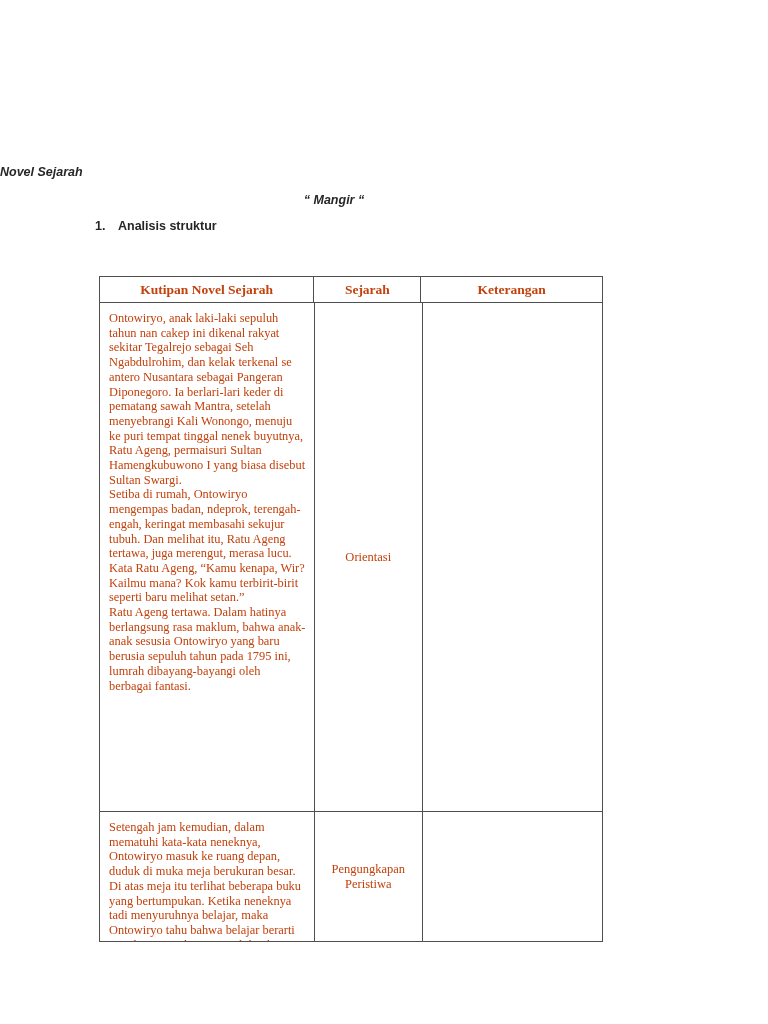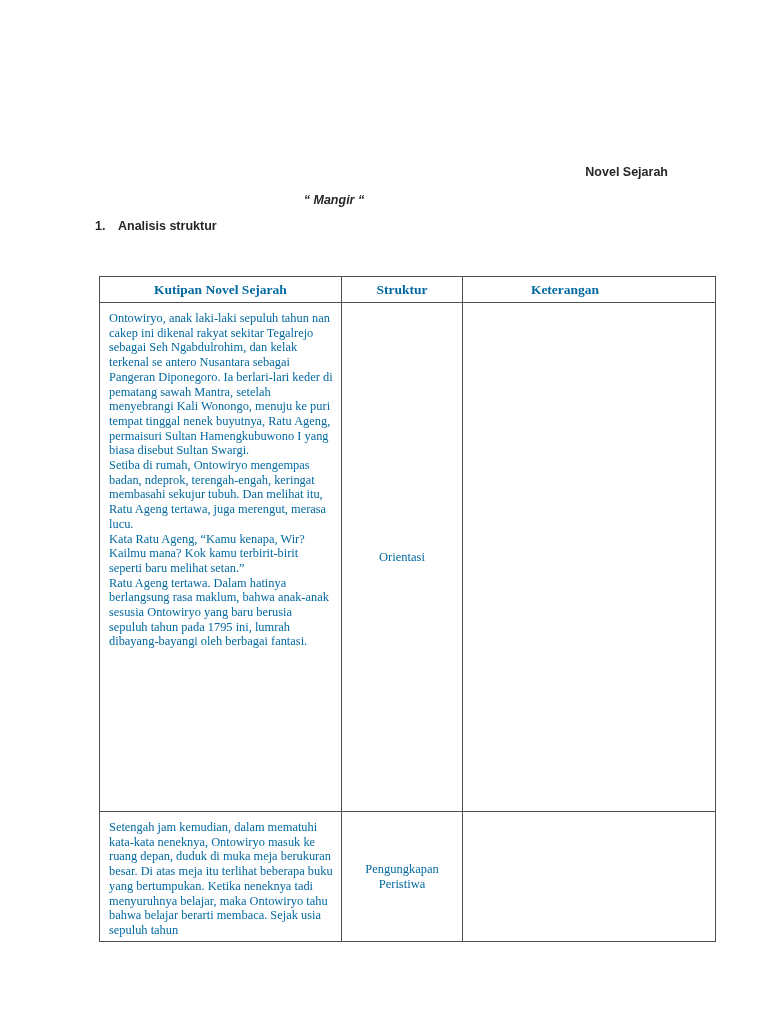--- a/index.html
+++ b/index.html
@@ -22,41 +22,41 @@
     position:absolute;left:188px;top:87px;
     font-size:12px;line-height:17px;font-weight:bold;
   }
   .id-row{display:flex;}
   .id-label{width:200px;}
   .id-value{white-space:nowrap;}
 
   
   .doc-title{
     position:absolute;left:0;right:100px;top:165px;
-    text-align:right;font-size:12.5px;font-weight:bold;
+    text-align:left;font-size:12.5px;font-weight:bold;font-style:italic;
   }
   .doc-subtitle{
     position:absolute;left:0;right:100px;top:193px;
     text-align:center;font-size:12.5px;font-weight:bold;font-style:italic;
   }
 
   
   .section-heading{
     position:absolute;left:95px;top:219px;
     font-size:12.5px;font-weight:bold;display:flex;
   }
   .section-number{width:23px;}
 
   
   .doc-table{
-    position:absolute;left:99px;top:276px;width:617px;
+    position:absolute;left:99px;top:276px;width:504px;
     border:1px solid var(--border);
     box-sizing:border-box;
     font-family:"Liberation Serif","DejaVu Serif",serif;
-    color:#0369a1;
+    color:#c2410c;
   }
   .t-row{display:flex;box-sizing:border-box;}
   .t-cell{box-sizing:border-box;border-right:1px solid var(--border);overflow:hidden;}
   .t-cell:last-child{border-right:none;}
   .col-1{width:242px;}
   .col-2{width:121px;}
   .col-3{width:204px;}
 
   .t-head{height:26px;border-bottom:1px solid var(--border);}
   .t-head .t-cell{
@@ -89,21 +89,21 @@
 
   <div class="section-heading">
     <span class="section-number">1.</span>
     <span>Analisis struktur</span>
   </div>
 
   <div class="doc-table">
 
     <div class="t-row t-head">
       <div class="t-cell col-1">Kutipan Novel Sejarah</div>
-      <div class="t-cell col-2">Struktur</div>
+      <div class="t-cell col-2">Sejarah</div>
       <div class="t-cell col-3">Keterangan</div>
     </div>
 
     <div class="t-row t-body-1">
       <div class="t-cell col-1 kutipan-cell">
           <p><span>Ontowiryo, anak laki-laki sepuluh tahun nan </span><span class="it">cakep</span><span> ini dikenal rakyat sekitar Tegalrejo sebagai Seh Ngabdulrohim, dan kelak terkenal se antero Nusantara sebagai Pangeran Diponegoro. Ia berlari-lari keder di pematang sawah Mantra, setelah menyebrangi Kali Wonongo, menuju ke puri tempat tinggal nenek buyutnya, Ratu Ageng, permaisuri Sultan Hamengkubuwono I yang biasa disebut Sultan Swargi.</span></p>
           <p><span>Setiba di rumah, Ontowiryo mengempas badan, ndeprok, terengah-engah, keringat membasahi sekujur tubuh. Dan melihat itu, Ratu Ageng tertawa, juga merengut, merasa lucu.</span></p>
           <p><span>Kata Ratu Ageng, “Kamu kenapa, Wir? Kailmu mana? Kok kamu terbirit-birit seperti baru melihat setan.”</span></p>
           <p><span>Ratu Ageng tertawa. Dalam hatinya berlangsung rasa maklum, bahwa anak-anak sesusia Ontowiryo yang baru berusia sepuluh tahun pada 1795 ini, lumrah dibayang-bayangi oleh berbagai fantasi.</span></p>
         </div>

